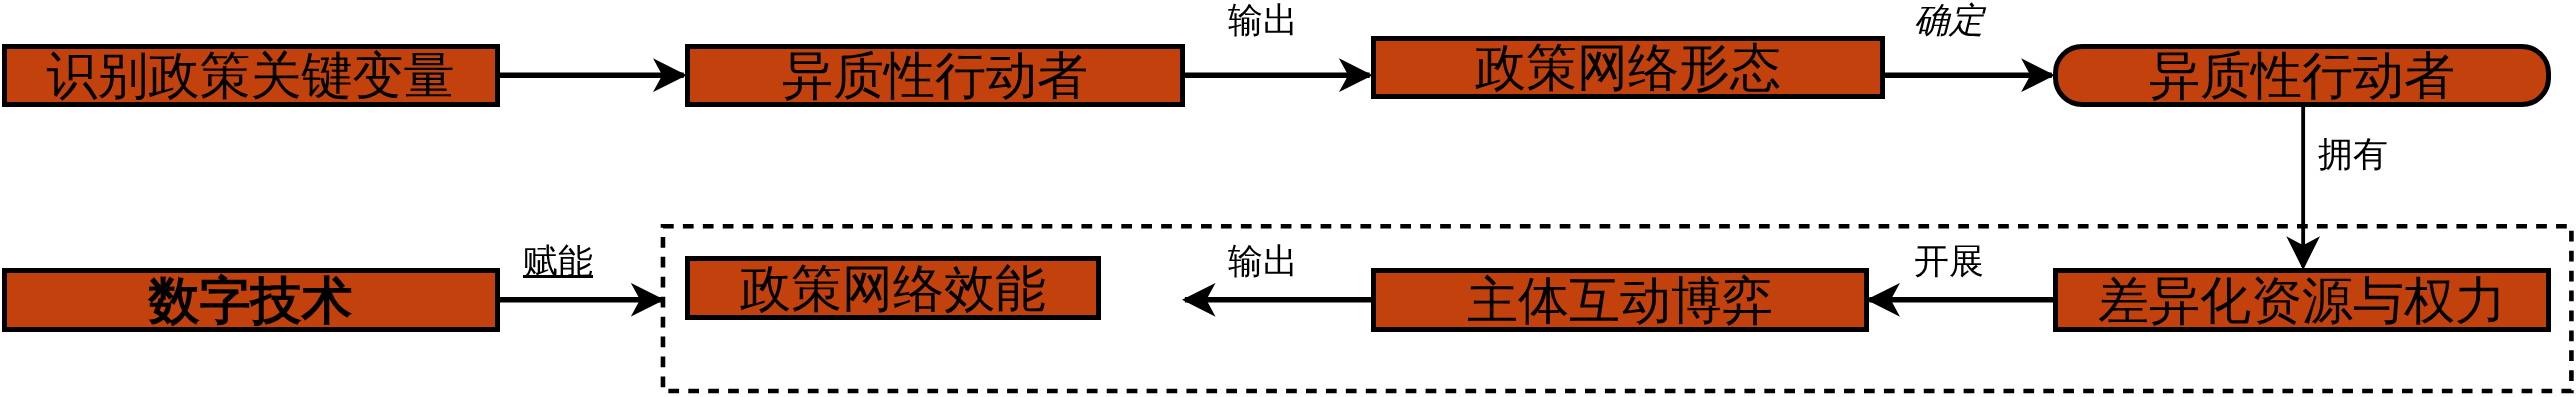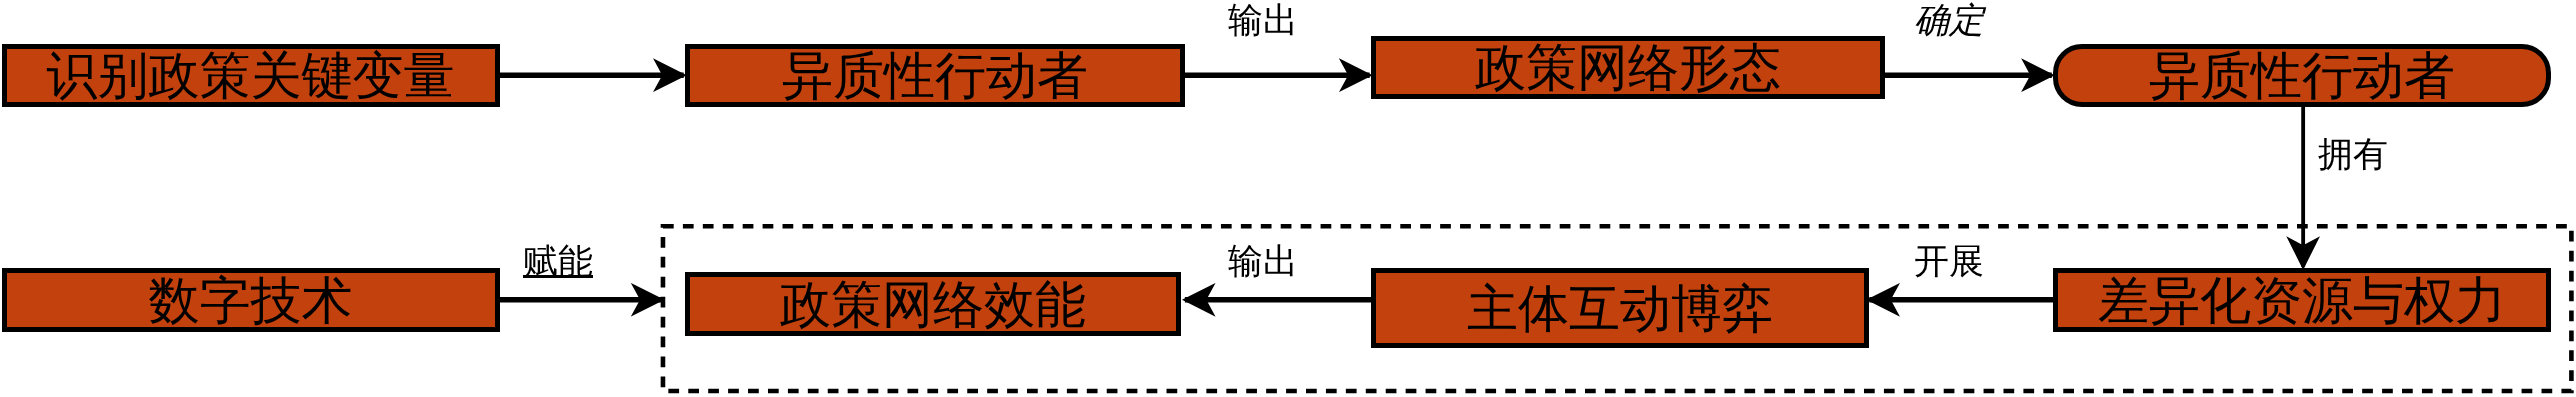--- a/index.html
+++ b/index.html
@@ -46,27 +46,27 @@
 <div class="box" style="left:1371px;top:36px;width:514px;height:63px;">
     <span>政策网络形态</span>
   </div>
 <div class="box" style="left:2053px;top:44px;width:498px;height:63px;border-radius:29px;">
     <span>异质性行动者</span>
   </div>
 
 <div class="box" style="left:2053px;top:268px;width:498px;height:64px;align-items:center;">
     <span>差异化资源与权力</span>
   </div>
-<div class="box" style="left:1371px;top:268px;width:498px;height:80px;">
+<div class="box" style="left:1371px;top:268px;width:498px;height:64px;">
     <span>主体互动博弈</span>
   </div>
-<div class="box" style="left:685px;top:272px;width:496px;height:64px;">
+<div class="box" style="left:685px;top:256px;width:416px;height:64px;">
     <span>政策网络效能</span>
   </div>
-<div class="box" style="left:1.5px;top:268px;width:498px;height:64px;">
+<div class="box" style="left:1.5px;top:268px;width:498px;height:64px;font-weight:bold;">
     <span>数字技术</span>
   </div>
 
 <div class="lbl" style="left:1228px;top:3.1px;">输出</div>
 <div class="lbl" style="left:1914px;top:3.1px;font-style:italic;">确定</div>
 <div class="lbl" style="left:2318px;top:137px;">拥有</div>
 <div class="lbl" style="left:1914px;top:244px;text-align:center;">开展</div>
 <div class="lbl" style="left:1228px;top:244px;">输出</div>
 <div class="lbl" style="left:523px;top:244px;text-decoration:underline;">赋能</div>
 

